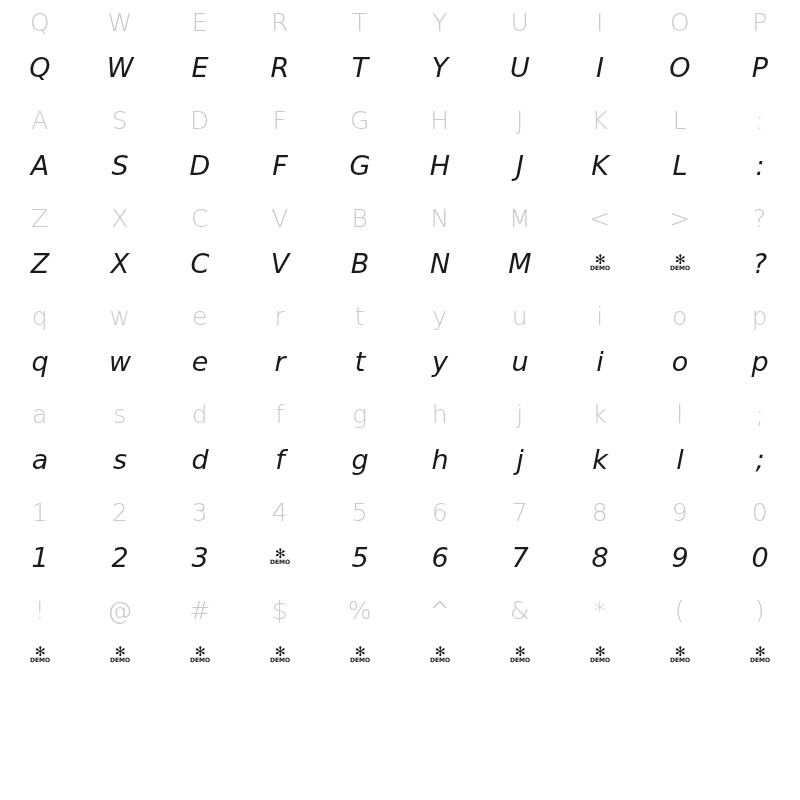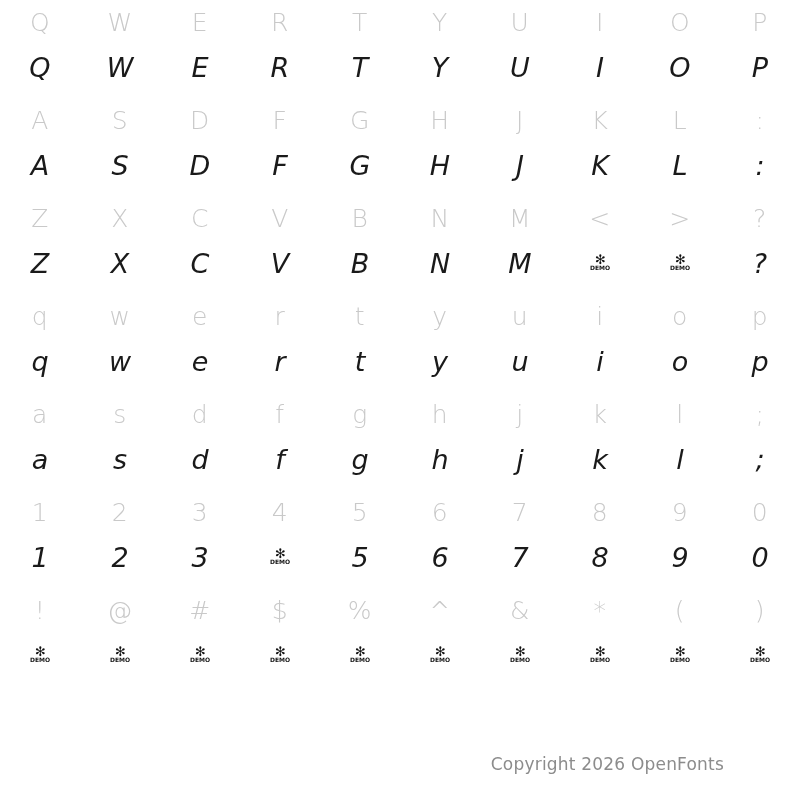--- a/index.html
+++ b/index.html
@@ -409,14 +409,13 @@
         </div>
       </div>
       <div class="cell">
         <div class="ref">)</div>
         <div class="demo-mark">
           <div class="glyphs">✻</div>
           <div class="word">DEMO</div>
         </div>
       </div>
     </div>
-  <div class="footer">Copyright 2026 OpenFonts</div>
 </div>
 
 </body></html>

